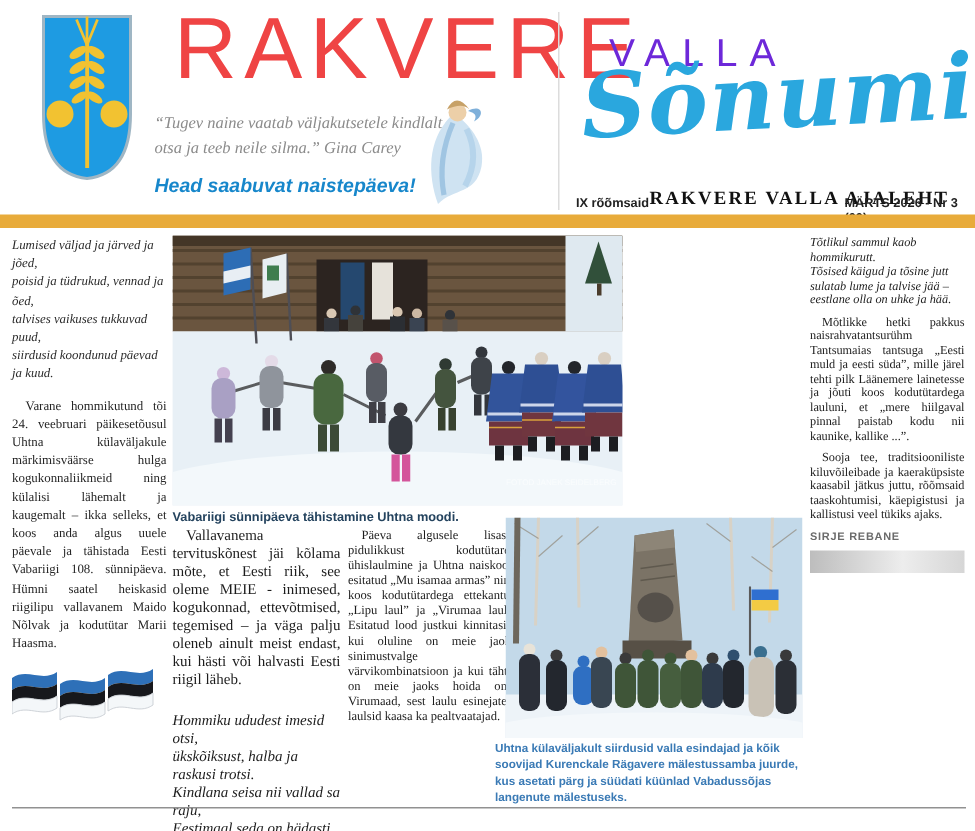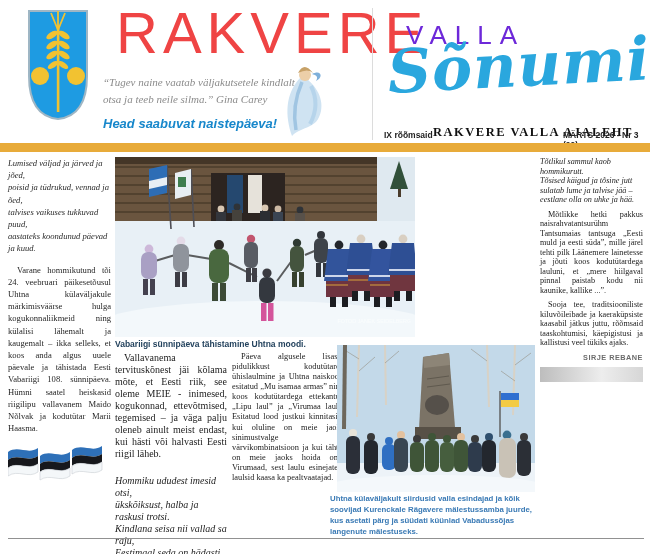--- a/index.html
+++ b/index.html
@@ -53,21 +53,21 @@
   .col3 .para{text-align:justify;text-indent:9px;}
   .caption2{
     left:330px;top:494px;width:210px;font-family:"Liberation Sans",sans-serif;
     font-size:7.8px;font-weight:bold;color:#3a7ab5;line-height:1.4;
   }
   .rightcol{left:540px;top:157px;width:103px;font-size:8.2px;line-height:1.16;}
   .rightcol .para{margin-top:5px;text-align:justify;text-indent:8px;}
   .rightcol .poem{margin-top:5px;}
   .rightcol .poem:first-child{margin-top:0;}
   .byline{
-    margin-top:6px;text-align:right;font-family:"Liberation Sans",sans-serif;
+    margin-top:6px;font-family:"Liberation Sans",sans-serif;
     font-size:7.3px;font-weight:bold;letter-spacing:.5px;color:#6b6b6b;
   }
   .grey-bar{margin-top:5px;width:103px;height:15px;background:linear-gradient(90deg,#bdbdbd,#ededed 60%,#d6d6d6);}
   .bottom-rule{left:8px;top:538px;width:636px;height:1px;background:#919191;}
   .photo1{left:115px;top:157px;width:300px;height:180px;}
   .photo2{left:337px;top:345px;width:198px;height:147px;}
   svg text{font-family:"Liberation Sans",sans-serif;}
 </style>
 </head>
 <body>
@@ -112,21 +112,21 @@
 <div class="abs header-vline"></div>
 <div class="abs edition">IX rõõmsaid</div>
 <div class="abs paper-name">RAKVERE VALLA AJALEHT</div>
 <div class="abs issue">MÄRTS 2026 - Nr 3 (99)</div>
 <div class="abs gold-bar"></div>
 
 <div class="abs leftcol">
   <div class="poem">Lumised väljad ja järved ja jõed,
 poisid ja tüdrukud, vennad ja õed,
 talvises vaikuses tukkuvad puud,
-aastateks koondunud päevad ja kuud.</div>
+siirdusid koondunud päevad ja kuud.</div>
   <div class="para">Varane hommikutund tõi 24. veebruari päikesetõusul Uhtna külaväljakule märkimisväärse hulga kogukonnaliikmeid ning külalisi lähemalt ja kaugemalt – ikka selleks, et koos anda algus uuele päevale ja tähistada Eesti Vabariigi 108. sünnipäeva. Hümni saatel heiskasid riigilipu vallavanem Maido Nõlvak ja kodutütar Marii Haasma.</div>
   <div class="flags">
     <svg width="98" height="42" viewBox="0 0 98 42">
       <defs>
         <g id="eflag">
           <path d="M0,8 C10,1 20,11 30,4 L30,12 C20,19 10,9 0,16 Z" fill="#2e70b8"></path>
           <path d="M0,16 C10,9 20,19 30,12 L30,20 C20,27 10,17 0,24 Z" fill="#17181c"></path>
           <path d="M0,24 C10,17 20,27 30,20 L30,28 C20,35 10,25 0,32 Z" fill="#f4f7f9" stroke="#c9ced4" stroke-width=".6"></path>
         </g>
       </defs>

